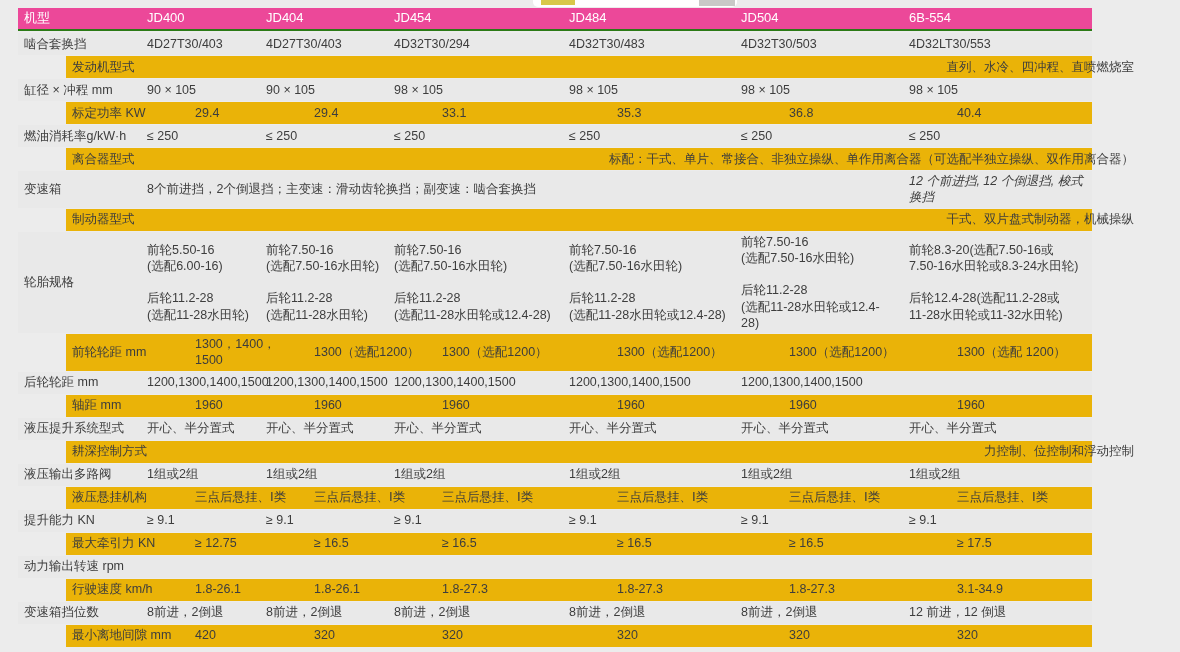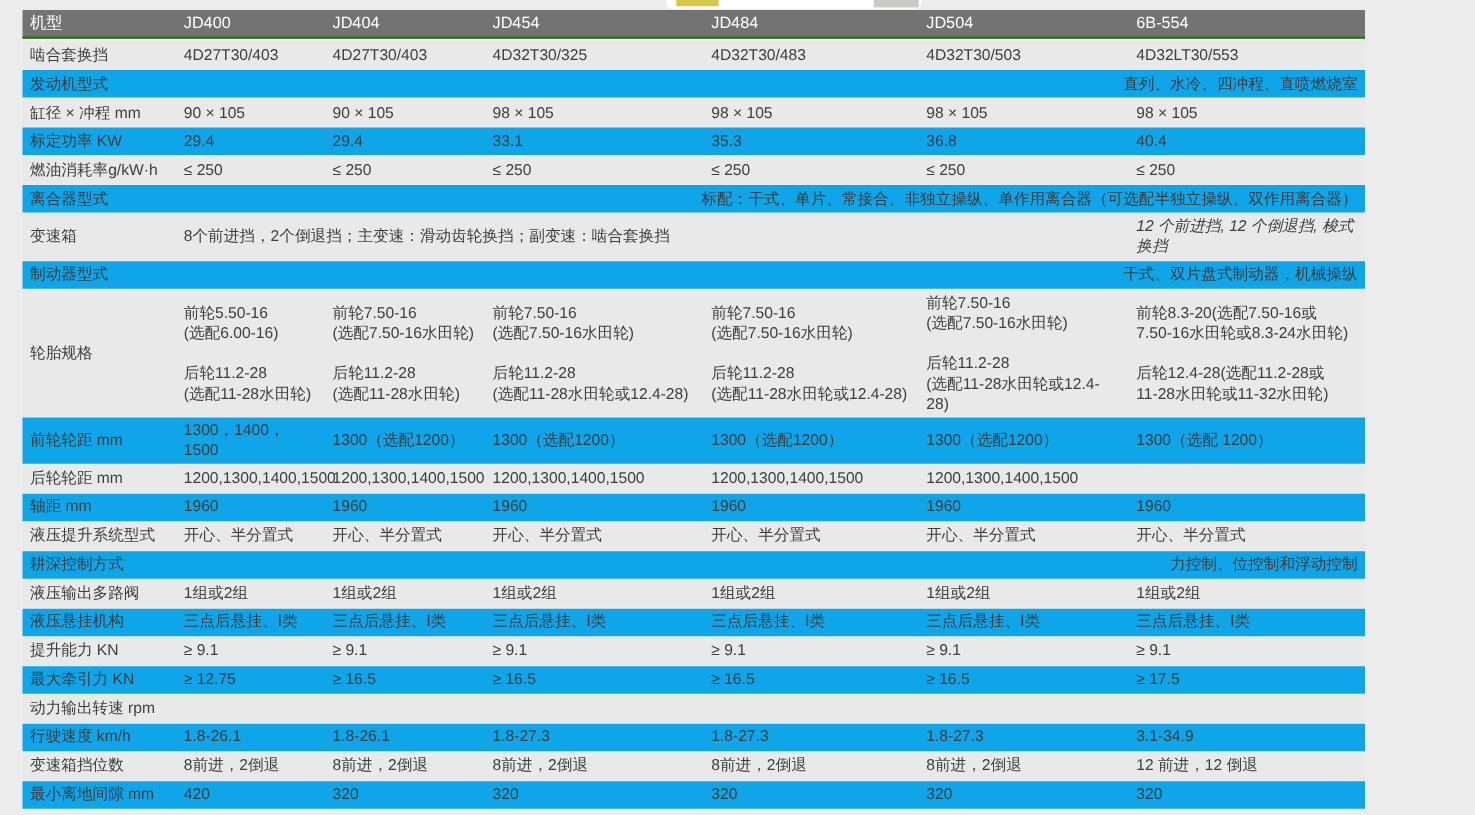--- a/index.html
+++ b/index.html
@@ -24,23 +24,23 @@
     position:absolute;left:18px;top:8px;width:1074px;
   }
   .row{
     display:grid;
     grid-template-columns:123px 119px 128px 175px 172px 168px 189px;
     align-items:center;
     min-height:22px;
     margin-bottom:1px;
   }
   .row.gray{background:#e9e9e9;}
-  .row.white{background:#0ea5e9;}
+  .row.white{background:#eab308;margin-left:48px;}
   .row.header{
-    background:#737373;
+    background:#ec4899;
     color:#ffffff;
     min-height:21px;
     border-bottom:2px solid #2c7a17;
     margin-bottom:2px;
   }
   .cell{
     padding:2px 6px;
     font-size:12.5px;
     line-height:1.3;
     color:#3d3d3d;
@@ -66,21 +66,21 @@
         <div class="cell ">JD404</div>
         <div class="cell ">JD454</div>
         <div class="cell ">JD484</div>
         <div class="cell ">JD504</div>
         <div class="cell ">6B-554</div>
       </div>
       <div class="row gray">
         <div class="cell ">啮合套换挡</div>
         <div class="cell ">4D27T30/403</div>
         <div class="cell ">4D27T30/403</div>
-        <div class="cell ">4D32T30/325</div>
+        <div class="cell ">4D32T30/294</div>
         <div class="cell ">4D32T30/483</div>
         <div class="cell ">4D32T30/503</div>
         <div class="cell ">4D32LT30/553</div>
       </div>
       <div class="row white">
         <div class="cell ">发动机型式</div>
         <div class="cell span-cell">直列、水冷、四冲程、直喷燃烧室</div>
       </div>
       <div class="row gray">
         <div class="cell ">缸径 × 冲程 mm</div>

